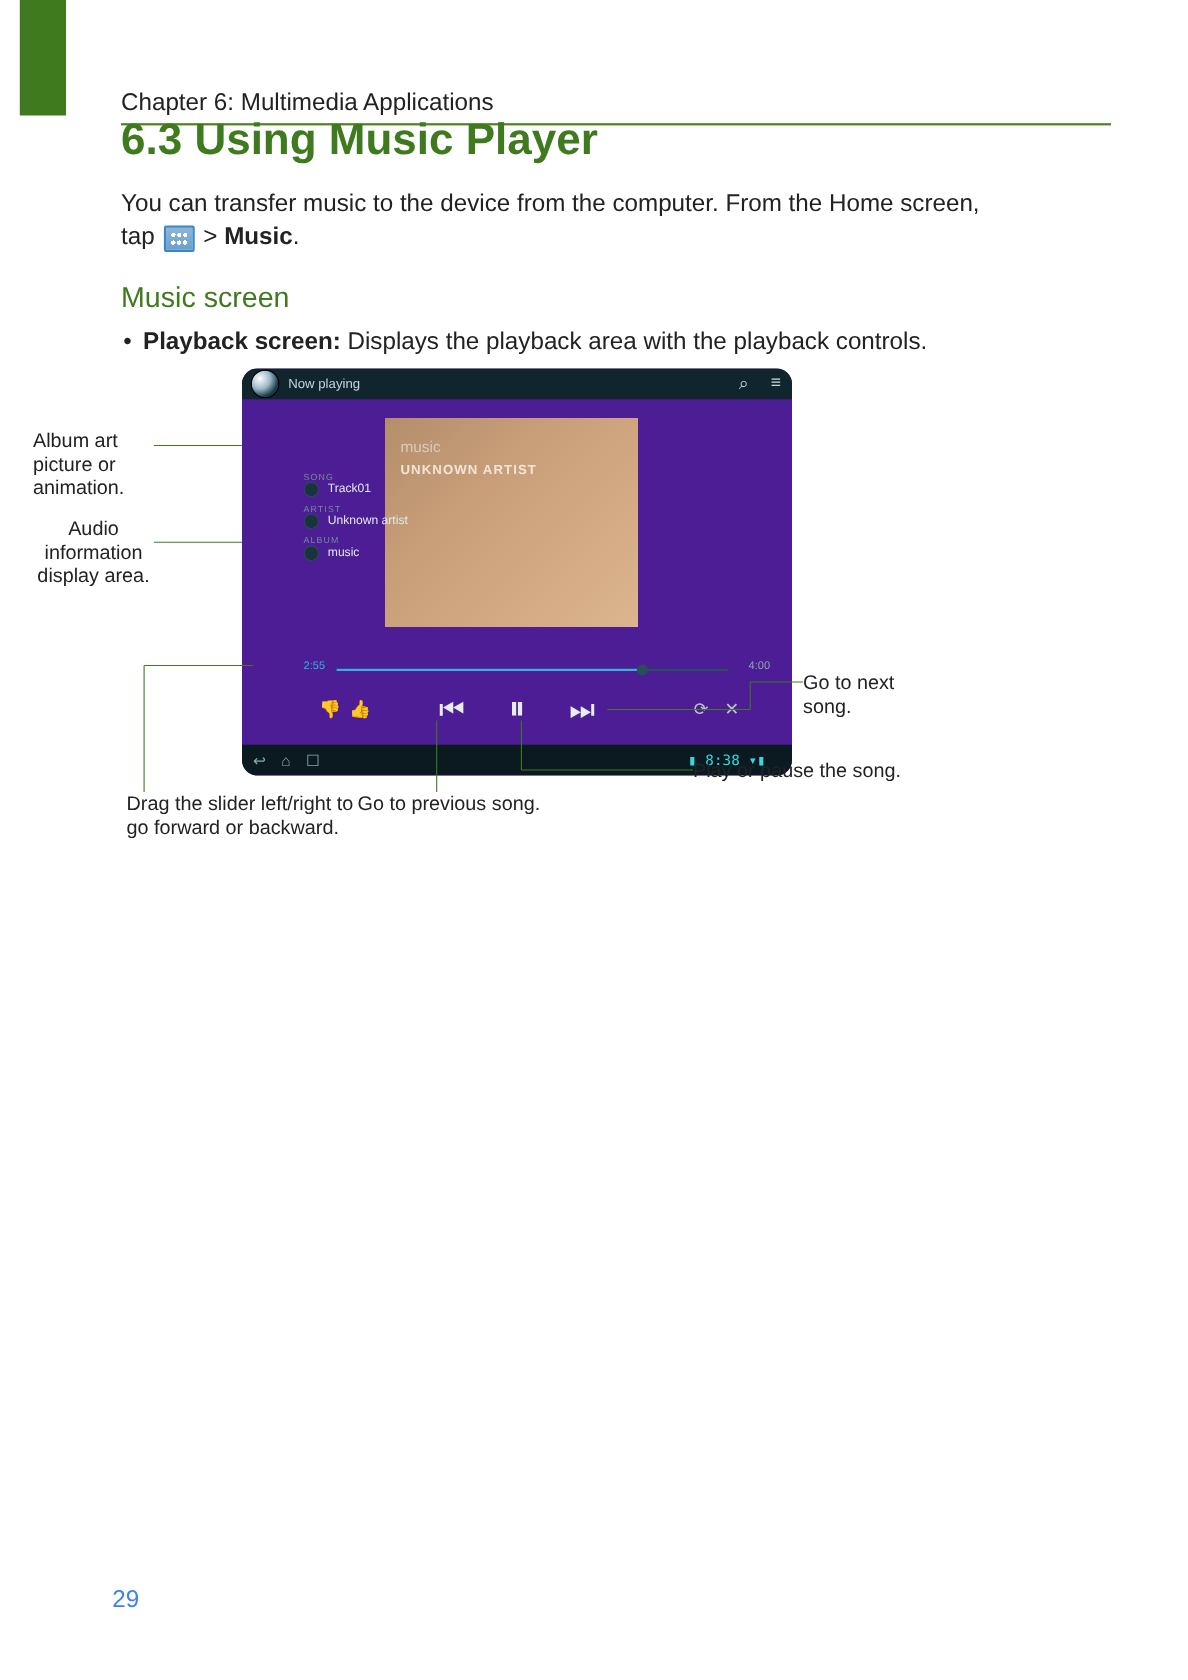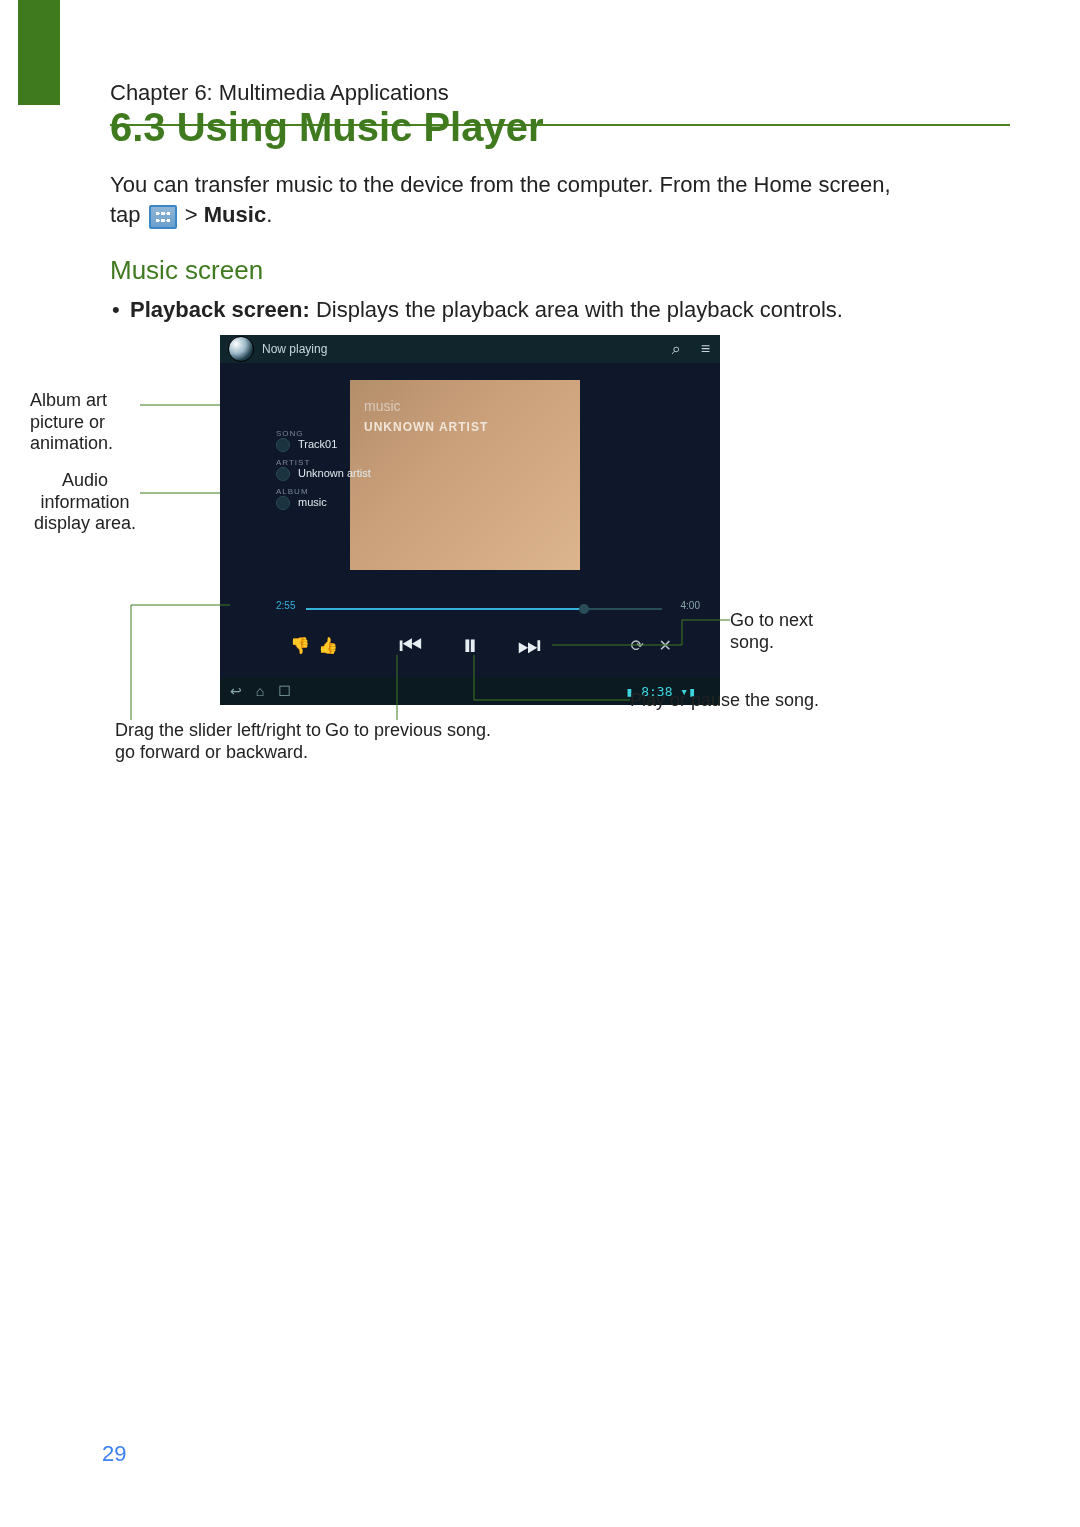--- a/index.html
+++ b/index.html
@@ -1,33 +1,33 @@
 <!DOCTYPE html>
 <html><head>
 <meta charset="utf-8">
 <style>
   html,body{margin:0;padding:0;background:#fff;font-family:Arial,Helvetica,sans-serif;color:#222}
   .page{position:relative;width:1080px;height:1527px;margin:0 auto;box-sizing:border-box}
   .side-tab{position:absolute;left:18px;top:0;width:42px;height:105px;background:#3f7a1f}
-  .chapter-bar{position:absolute;left:110px;top:80px;right:70px;border-bottom:2px solid #4a821f;padding-bottom:18px;font-size:22px;color:#222}
+  .chapter-bar{position:absolute;left:110px;top:80px;right:70px;border-bottom:2px solid #4a821f;padding-bottom:6px;font-size:22px;color:#222}
   .h1{position:absolute;left:110px;top:105px;font-size:40px;font-weight:bold;color:#3f7a1f}
   .intro{position:absolute;left:110px;top:170px;right:90px;font-size:22px;line-height:1.35;color:#222}
   .apps-icon{display:inline-block;vertical-align:middle;width:24px;height:20px;border:2px solid #3a87c7;border-radius:2px;position:relative;margin:0 2px -3px 2px;background:linear-gradient(#8fb5d6,#6aa0cd)}
   .apps-icon::before{content:"";position:absolute;left:3px;top:3px;right:3px;bottom:3px;background:
     radial-gradient(circle at 20% 25%,#fff 2px,transparent 2px),
     radial-gradient(circle at 50% 25%,#fff 2px,transparent 2px),
     radial-gradient(circle at 80% 25%,#fff 2px,transparent 2px),
     radial-gradient(circle at 20% 75%,#fff 2px,transparent 2px),
     radial-gradient(circle at 50% 75%,#fff 2px,transparent 2px),
     radial-gradient(circle at 80% 75%,#fff 2px,transparent 2px)}
   .h2{position:absolute;left:110px;top:255px;font-size:26px;font-weight:normal;color:#3f7a1f}
   .bullet{position:absolute;left:130px;top:295px;right:90px;font-size:22px;line-height:1.35}
   .bullet::before{content:"•";position:absolute;left:-18px}
   .fig-wrap{position:absolute;left:110px;top:335px;width:820px;height:430px}
-  .device{position:absolute;left:110px;top:0;width:500px;height:370px;background:#0f172a;border-radius:0;overflow:hidden}
+  .device{position:absolute;left:110px;top:0;width:500px;height:370px;background:#4c1d95;border-radius:14px;overflow:hidden}
   .topbar{position:absolute;left:0;top:0;right:0;height:28px;background:#11252d;display:flex;align-items:center;color:#c8d6dc;font-size:12px}
   .hp{width:24px;height:24px;border-radius:50%;background:radial-gradient(circle at 30% 30%,#fff,#9bb8c8 40%,#1d3a49 70%);margin:0 8px;border:1px solid #000}
   .sp{flex:1}
   .tic{margin:0 10px;color:#c8d6dc;font-size:16px}
   .albumart{position:absolute;left:130px;top:45px;width:230px;height:190px;background:linear-gradient(135deg,#b48e6a,#caa07a 40%,#dcb48e);display:flex;flex-direction:column;justify-content:flex-start;padding:18px 14px;box-sizing:border-box;color:#fff}
   .albumart .lbl{font-size:14px;color:#d8cbbd}
   .albumart .ua{font-size:12px;font-weight:bold;letter-spacing:1px;margin-top:6px;color:#f1e5d9}
   .meta{position:absolute;left:56px;top:94px;color:#c8d6dc;font-size:10px}
   .meta .k{font-size:8px;letter-spacing:1px;color:#789}
   .meta .v{font-size:11px;margin-bottom:6px;color:#dfe9ee}

